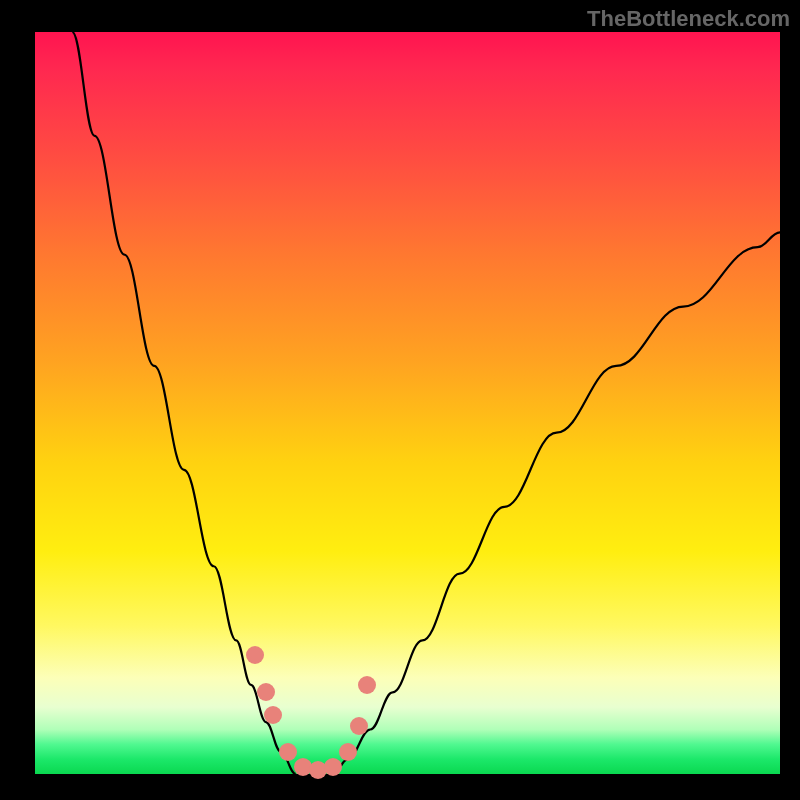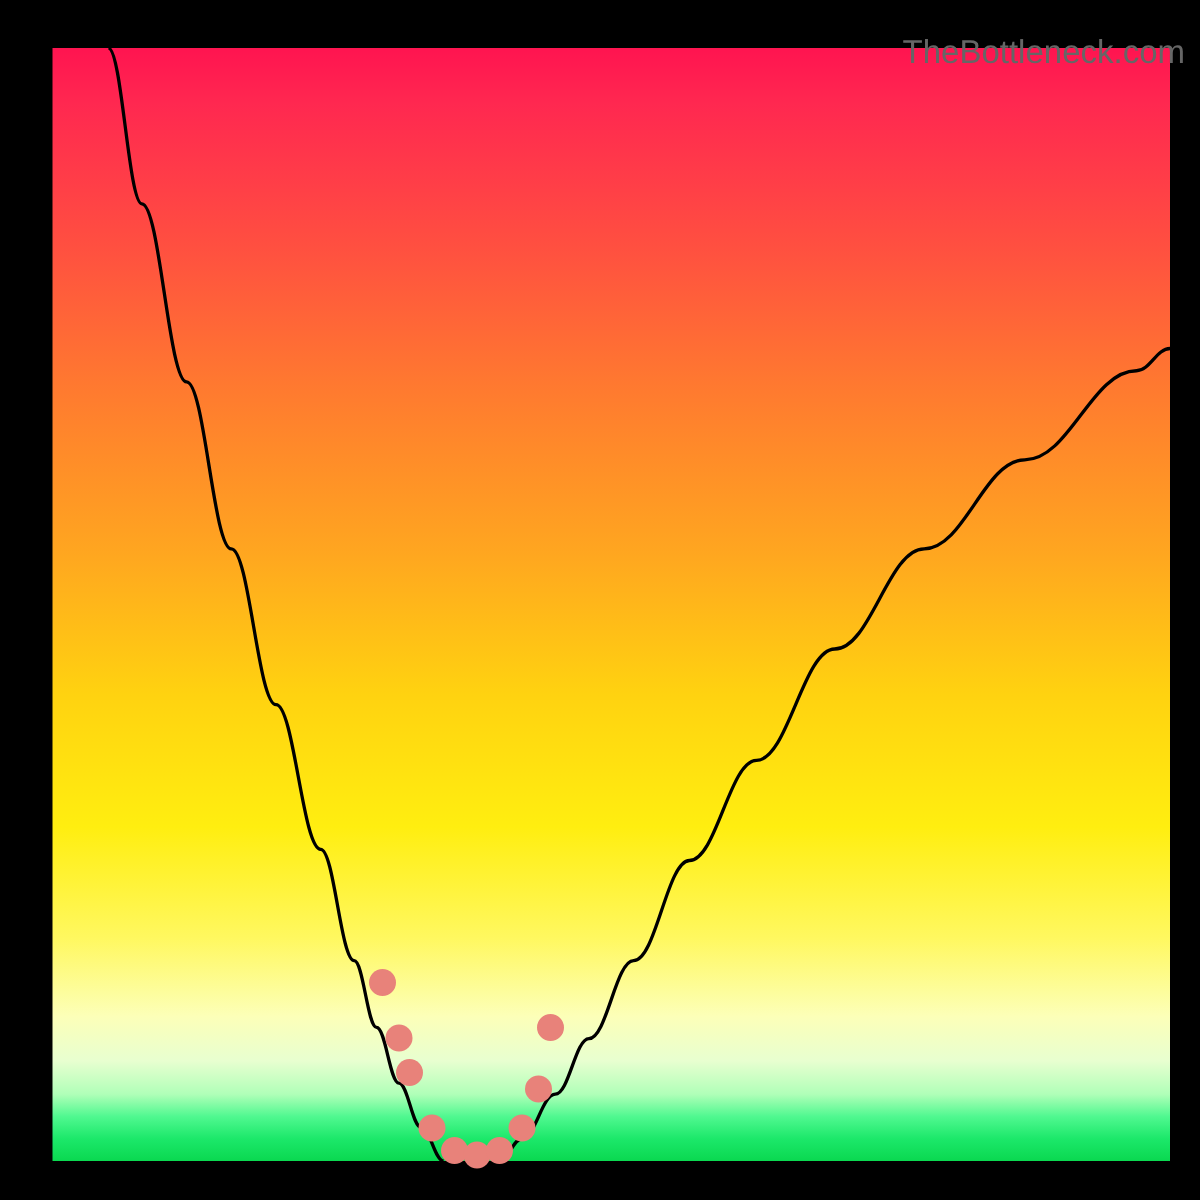--- a/index.html
+++ b/index.html
@@ -10,25 +10,25 @@
   body {
     width: 800px;
     height: 800px;
     background: #000;
     position: relative;
     overflow: hidden;
     font-family: Arial, sans-serif;
   }
   .watermark {
     position: absolute;
-    top: 22px;
+    top: 6px;
     right: 10px;
     color: #666;
     font-size: 22px;
-    font-weight: 400;
+    font-weight: 700;
     z-index: 10;
   }
   .plot-area {
     position: absolute;
     left: 35px;
     top: 32px;
     width: 745px;
     height: 742px;
     background: linear-gradient(to bottom,
       #ff1450 0%,

